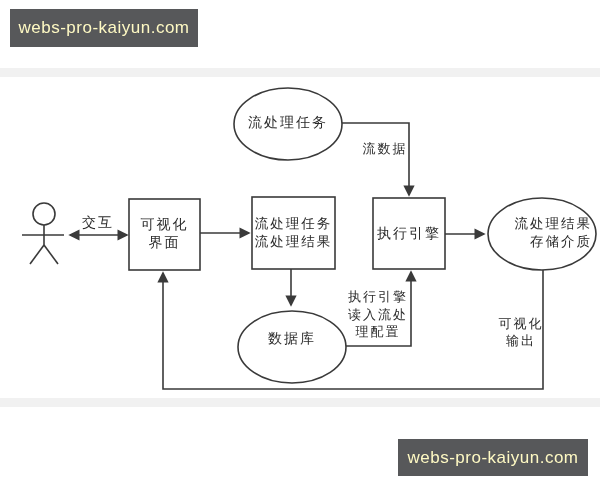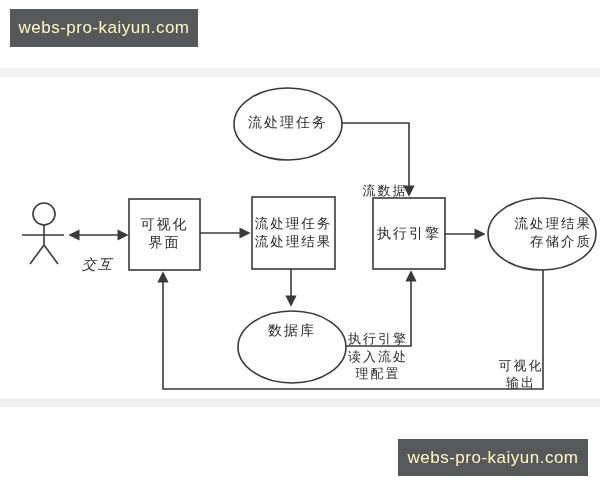--- a/index.html
+++ b/index.html
@@ -17,28 +17,28 @@
   }
   #wm-top{left:10px;top:9px;width:188px;height:38px;}
   #wm-bottom{left:398px;top:439px;width:190px;height:37px;}
   #diagram-svg{position:absolute;left:0;top:0;}
   .lbl{
     position:absolute;color:#2b2b2b;text-align:center;
     font-family:"Liberation Serif",serif;
     white-space:pre-line;letter-spacing:2px;
   }
   .node-label{font-size:14px;line-height:18px;}
-  .edge-label{font-size:13px;line-height:17px;margin-top:42px;}
+  .edge-label{font-size:13px;line-height:17px;}
   #lbl-visual-interface{left:129px;top:216px;width:71px;}
   #lbl-task-engine{left:250px;top:215px;width:87px;font-size:13.5px;}
   #lbl-execution-engine{left:373px;top:225px;width:72px;}
   #lbl-stream-source{left:238px;top:114px;width:100px;}
-  #lbl-database{left:242px;top:322px;width:100px;}
+  #lbl-database{left:242px;top:330px;width:100px;}
   #lbl-result-storage{left:492px;top:215px;width:100px;font-size:13.5px;text-align:right;}
-  #lbl-interaction{left:73px;top:214px;width:50px;font-size:14px;font-style:italic;}
+  #lbl-interaction{left:73px;top:214px;width:50px;font-size:14px;}
   #lbl-stream-data{left:355px;top:140px;width:60px;}
   #lbl-read-config{left:344px;top:288px;width:68px;font-size:13px;line-height:17.5px;}
   #lbl-visual-output{left:493px;top:315px;width:56px;}
 </style>
 </head>
 <body>
 
 <div id="stage">
 
   <div class="watermark" id="wm-top">

